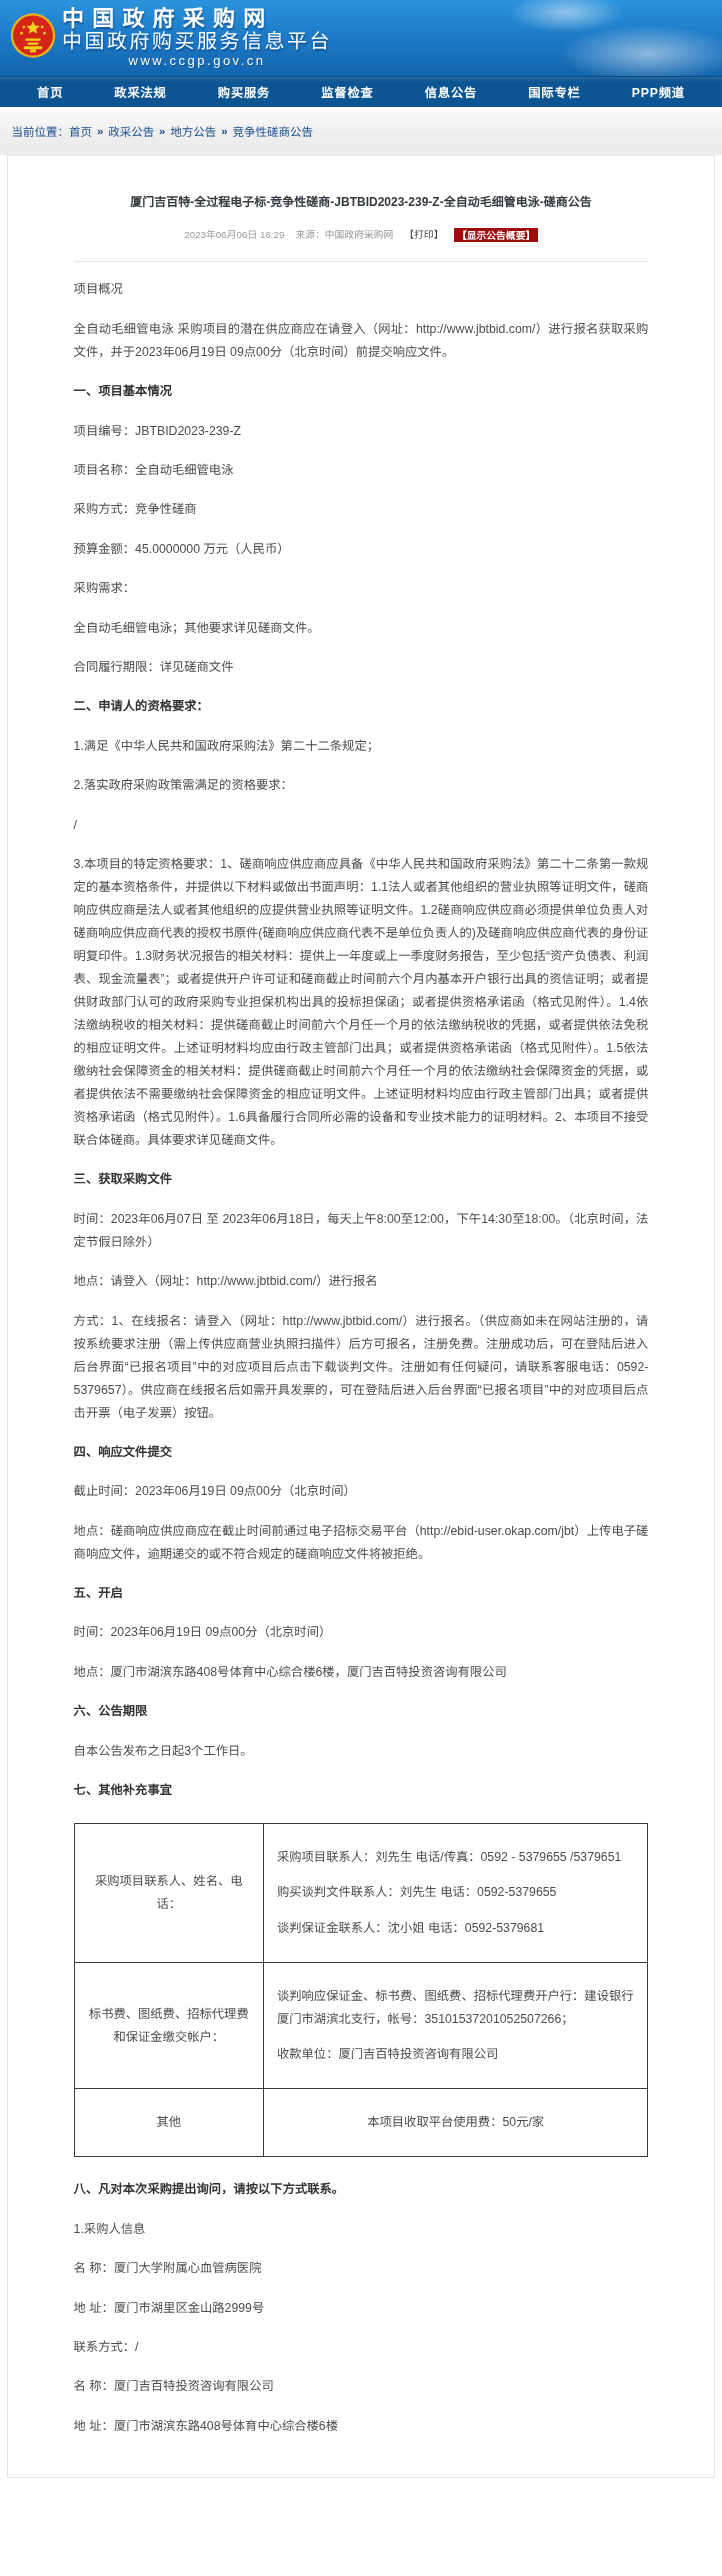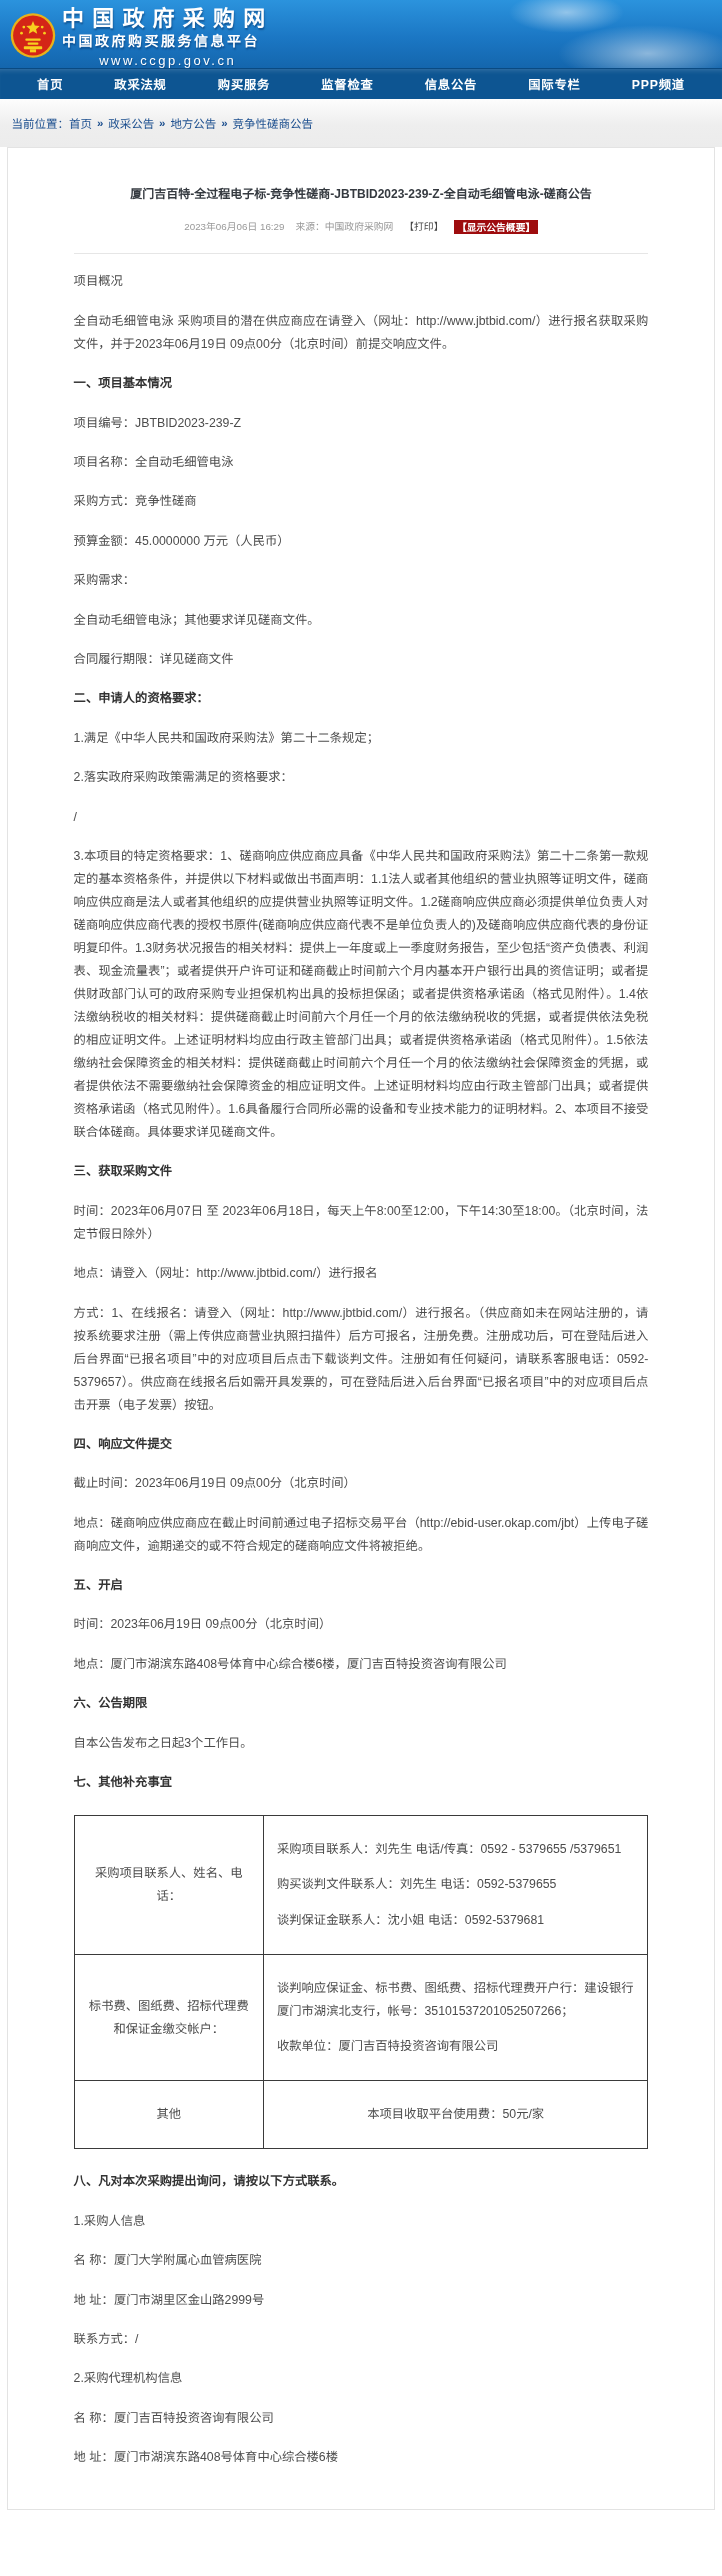--- a/index.html
+++ b/index.html
@@ -1,25 +1,25 @@
 <!DOCTYPE html>
 <html lang="zh-CN" style="font-size:13px"><head>
 <meta charset="utf-8">
 <style>
   html,body{margin:0;padding:0;background:#fff;}
   body{width:722px;font-family:"Liberation Sans","DejaVu Sans",sans-serif;color:#4c4c4c;}
 
   
-  .site-header{position:relative;height:68px;overflow:hidden;
+  .site-header{position:relative;height:76px;overflow:hidden;
     background:linear-gradient(180deg,#2b93dd 0%,#1b77c4 55%,#1466ad 100%);}
   .emblem{position:absolute;left:9.8px;top:10.6px;width:46px;height:49px;}
   .titles{position:absolute;left:62px;top:6.6px;color:#fff;}
   .t1{font-size:22px;font-weight:bold;letter-spacing:8.2px;line-height:24.6px;
       text-shadow:0.8px 1.6px 1.6px rgba(0,40,90,.45);}
-  .t2{font-size:14px;font-weight:bold;letter-spacing:2.5px;line-height:21px;
+  .t2{font-size:20px;font-weight:normal;letter-spacing:2.5px;line-height:21px;
       text-shadow:0.8px 1.6px 1.6px rgba(0,40,90,.45);}
   .t3{font-size:13px;font-weight:normal;letter-spacing:2.5px;line-height:18px;text-align:center;
       text-shadow:0.8px 0.8px 0.8px rgba(0,40,90,.4);}
   .cloud{position:absolute;border-radius:50%;background:radial-gradient(closest-side,rgba(255,255,255,.5),rgba(255,255,255,0));}
   .cloud.c1{width:180px;height:57px;right:-16.4px;top:24.6px;}
   .cloud.c2{width:115px;height:41px;right:98px;top:-8.2px;}
 
   
   .main-nav{height:29.5px;background:#0d5592;border-top:1.6px solid #0a4a82;
     display:flex;align-items:center;justify-content:space-around;padding:0 11.5px;
@@ -177,19 +177,18 @@
       </tbody>
     </table>
 
     <p class="h">八、凡对本次采购提出询问，请按以下方式联系。</p>
 
     <p>1.采购人信息</p>
     <p>名 称：厦门大学附属心血管病医院</p>
     <p>地 址：厦门市湖里区金山路2999号</p>
     <p>联系方式：/</p>
 
-    <p>2.采购代理机构信息</p>
     <p>名 称：厦门吉百特投资咨询有限公司</p>
     <p>地 址：厦门市湖滨东路408号体育中心综合楼6楼</p>
 
   </div>
 </main>
 
 
 </body></html>

